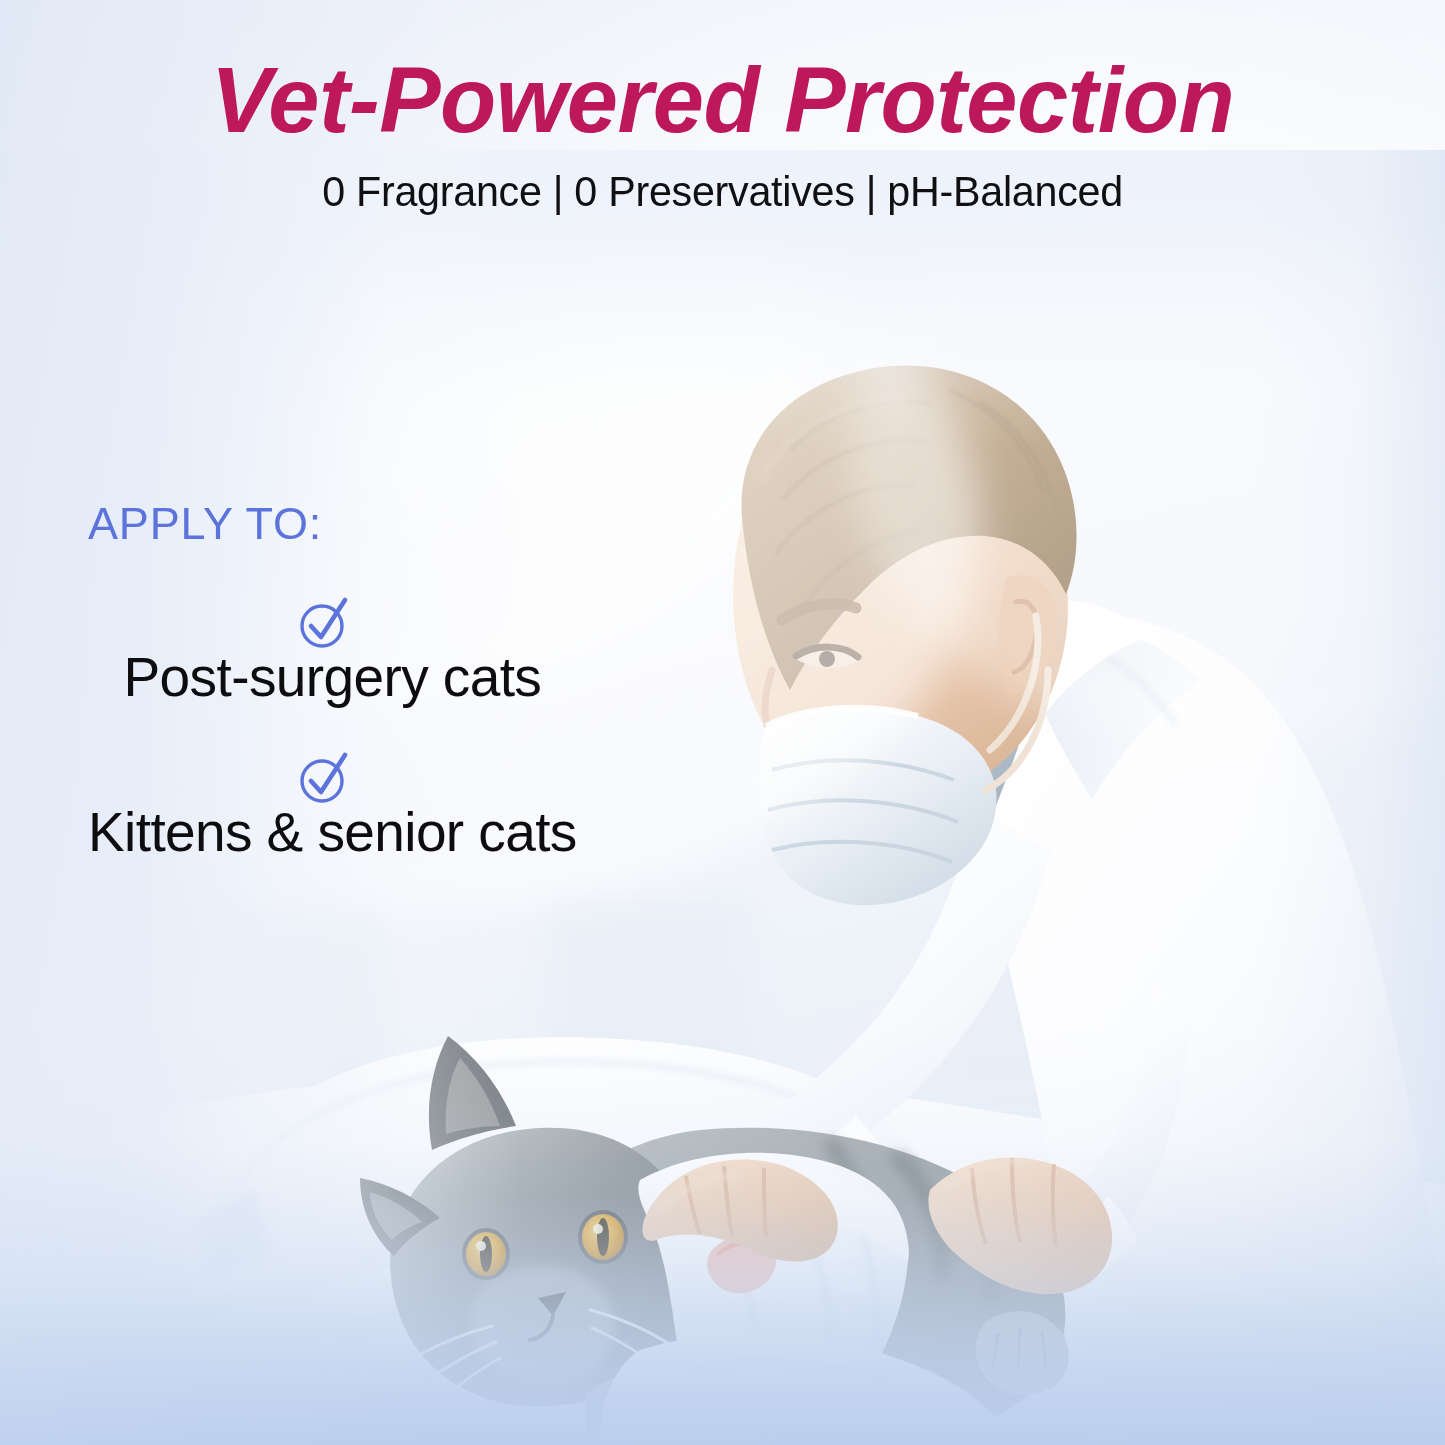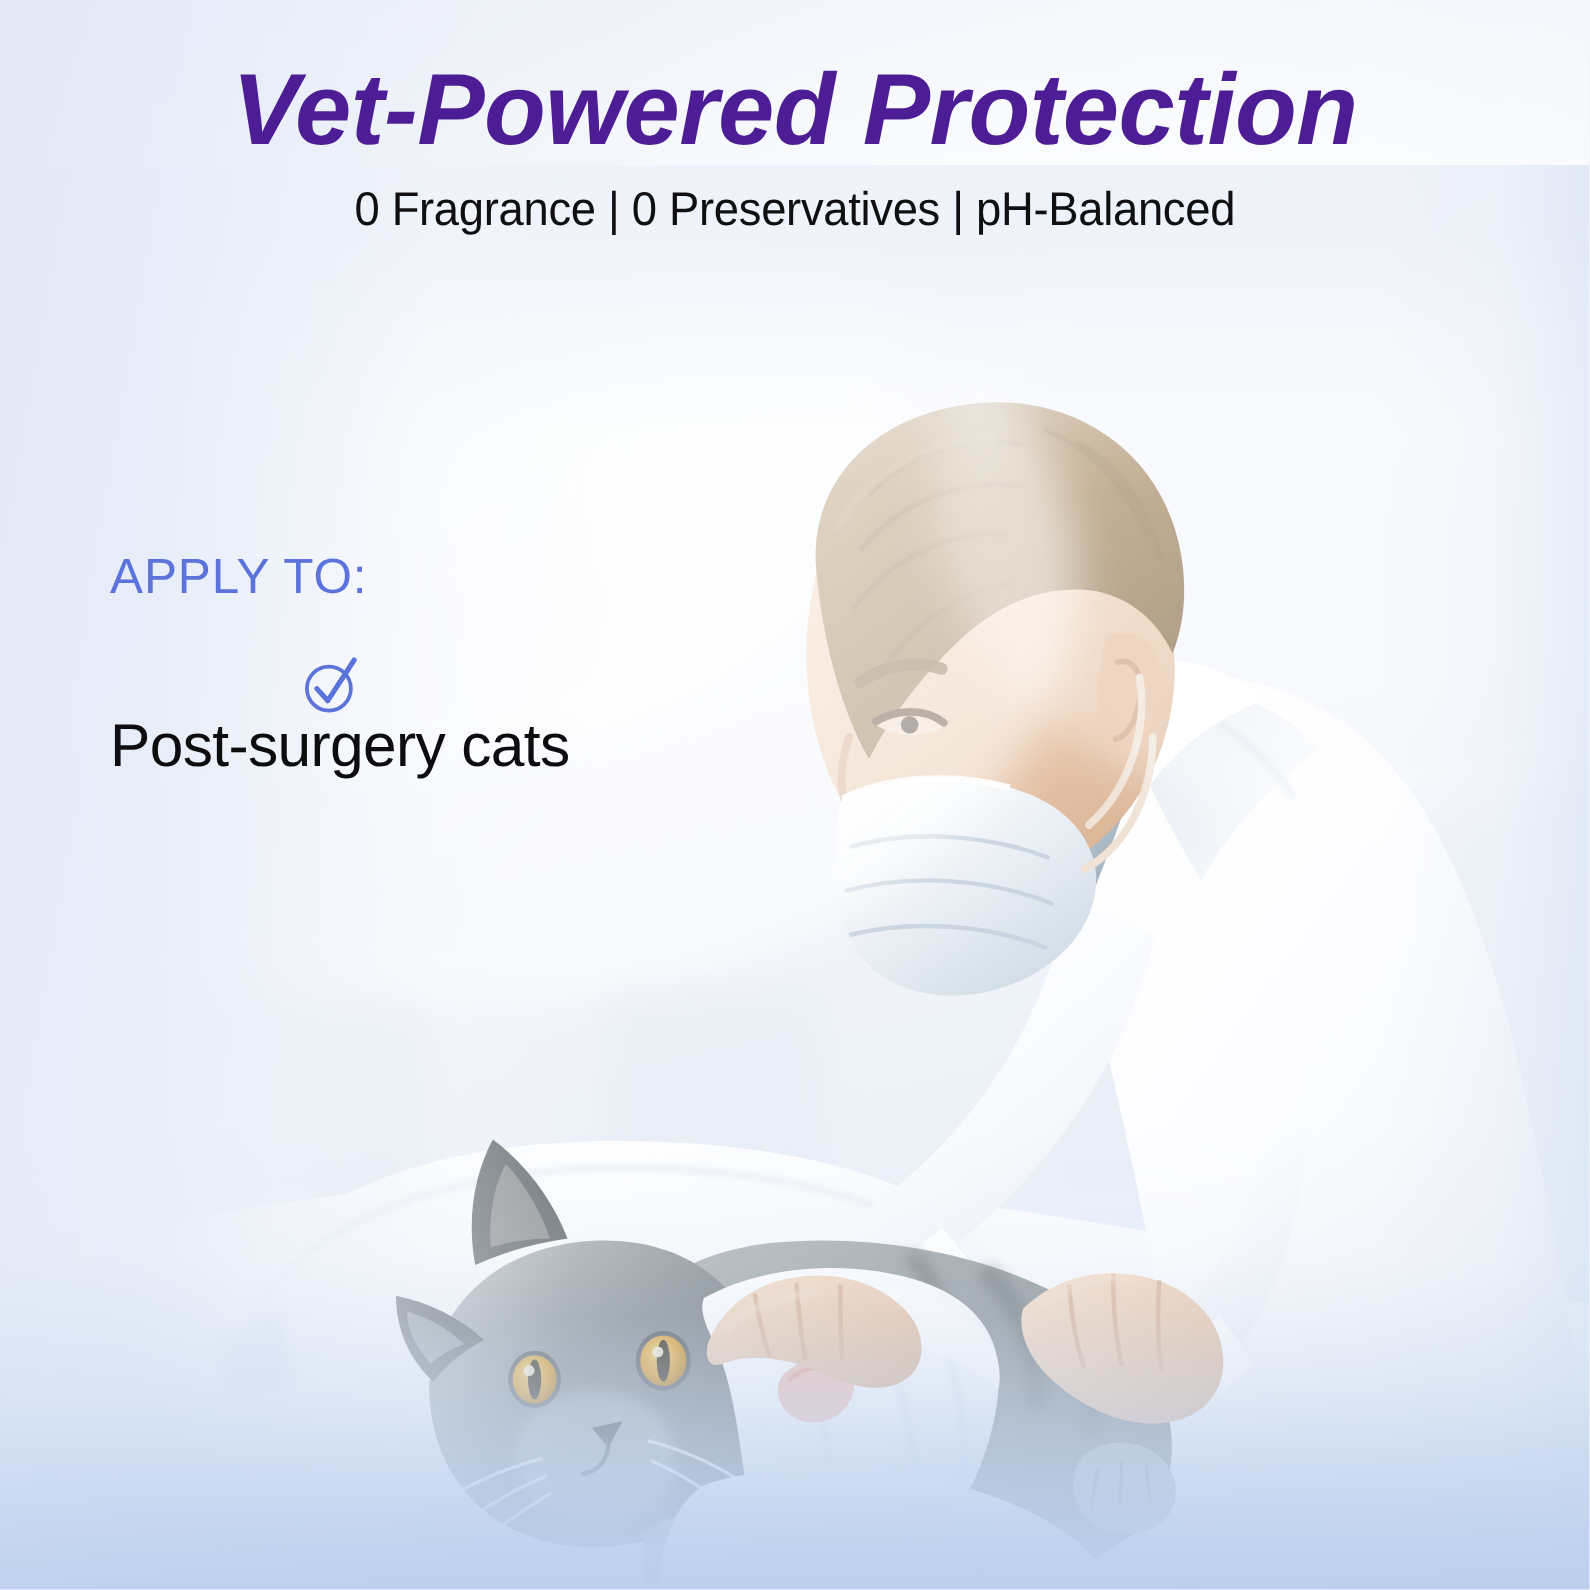--- a/index.html
+++ b/index.html
@@ -85,38 +85,38 @@
     top: 52px;
     text-align: center;
     z-index: 6;
   }
   .title {
     font-size: 92px;
     font-weight: 700;
     font-style: italic;
     letter-spacing: -0.5px;
     line-height: 1.05;
-    color: #4c1d95;
+    color: #be185d;
     white-space: nowrap;
     margin: 0;
   }
   .subtitle {
     margin: 18px 0 0 0;
     font-size: 43px;
     font-weight: 400;
     color: #101013;
     letter-spacing: -0.3px;
     white-space: nowrap;
     transform: scaleX(0.96);
   }
 
   
   .apply-block {
     position: absolute;
-    left: 100px;
+    left: 88px;
     top: 498px;
     z-index: 6;
   }
   .apply-heading {
     font-size: 45px;
     font-weight: 500;
     color: #5b73db;
     letter-spacing: 0.8px;
     margin: 0 0 44px 0;
     white-space: nowrap;
@@ -438,17 +438,24 @@
 
       <li class="check-item">
         <svg class="check-icon" viewBox="0 0 52 56" aria-hidden="true">
           <circle cx="24" cy="32" r="20" fill="none" stroke="#5b73db" stroke-width="3.4"></circle>
           <path d="M13 32 L23 43 L47 6" fill="none" stroke="#5b73db" stroke-width="4.6" stroke-linecap="round" stroke-linejoin="round"></path>
         </svg>
         <span class="check-label">Post-surgery cats</span>
       </li>
 
 
+      <li class="check-item">
+        <svg class="check-icon" viewBox="0 0 52 56" aria-hidden="true">
+          <circle cx="24" cy="32" r="20" fill="none" stroke="#5b73db" stroke-width="3.4"></circle>
+          <path d="M13 32 L23 43 L47 6" fill="none" stroke="#5b73db" stroke-width="4.6" stroke-linecap="round" stroke-linejoin="round"></path>
+        </svg>
+        <span class="check-label">Kittens &amp; senior cats</span>
+      </li>
 
     </ul>
   </div>
 
 </div>
 
 </body></html>

